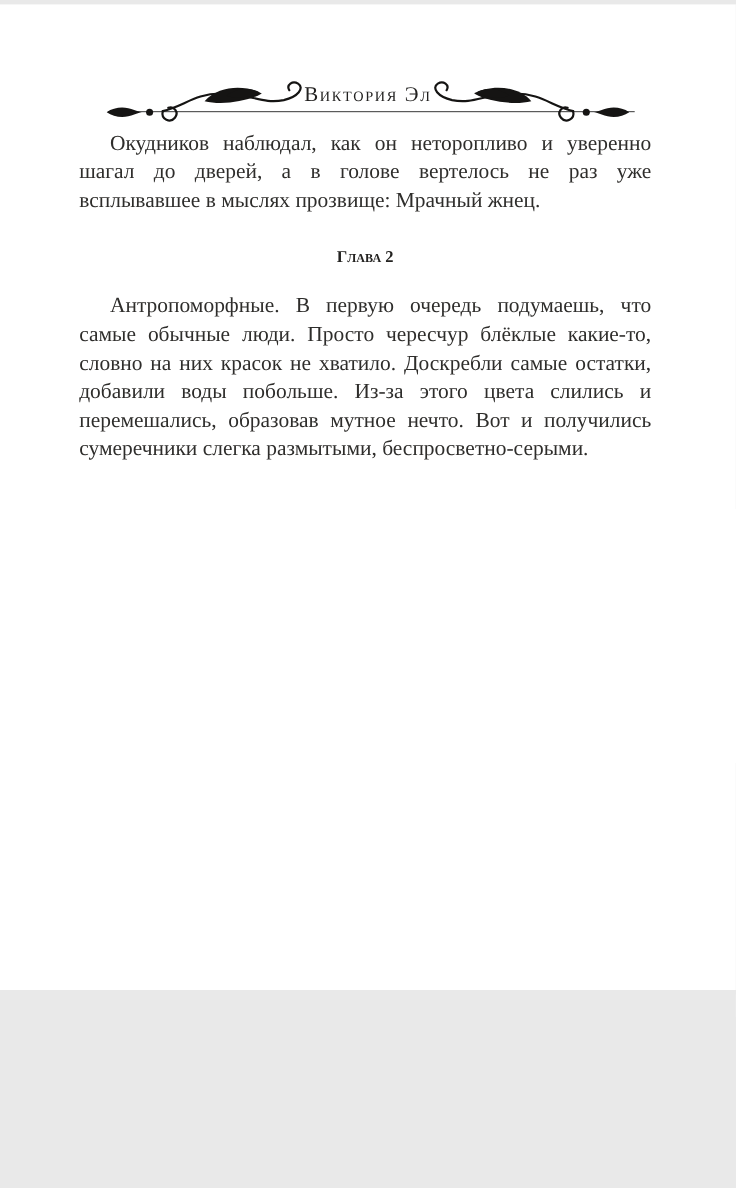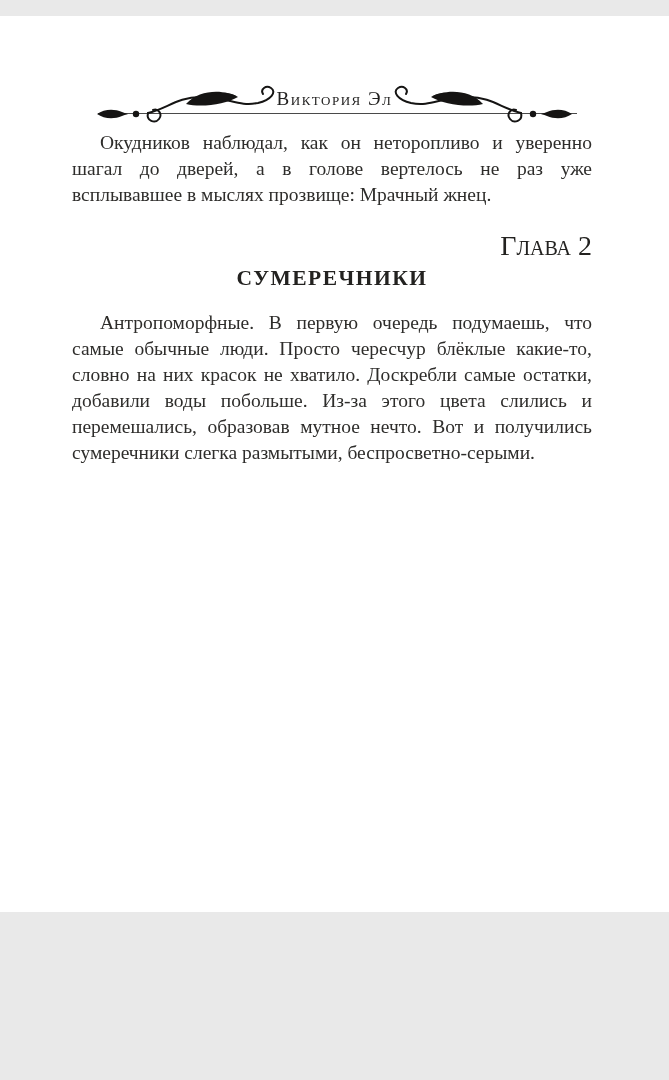--- a/index.html
+++ b/index.html
@@ -1,19 +1,19 @@
 <!DOCTYPE html>
 <html lang="ru"><head>
 <meta charset="utf-8">
 <style>
   html,body{margin:0;padding:0;background:#e9e9e9;}
   .page{
     position:relative;
     width:669px;height:896px;
-    margin:16px auto;
+    margin:4px auto;
     background:#ffffff;
     font-family:"Liberation Serif","DejaVu Serif",serif;
     color:#2e2d2b;
     overflow:hidden;
   }
   
   .header{position:absolute;left:0;right:0;top:58px;height:46px;}
   .header-rule{position:absolute;left:98px;right:92px;top:39px;height:1px;background:#4a4a4a;}
   .header-title{
     position:absolute;left:0;right:0;top:14px;
@@ -36,24 +36,23 @@
   }
   .content p{
     margin:0;
     text-indent:28px;
     hyphens:manual;
   }
   
   .chapter{margin:22px 0 16px 0;text-align:center;text-indent:0;}
   .chapter-label{
     font-variant:small-caps;
-    font-weight:400;
-    font-size:28px;line-height:32px;
+    font-weight:700;
+    font-size:15px;line-height:32px;
     color:#232220;
-    text-align:right;
   }
   .chapter-title{
     font-weight:700;
     font-size:21.5px;line-height:32px;
     letter-spacing:1.5px;
     color:#232220;
   }
   
   .footer{
     position:absolute;left:0;right:0;top:952px;
@@ -104,21 +103,20 @@
     </span>
 
     <div class="header-title">Виктория Эл</div>
   </div>
 
   <div class="content">
     <p>Окудников наблюдал, как он неторопливо и уве­ренно шагал до дверей, а в голове вертелось не раз уже всплывавшее в мыслях прозвище: Мрачный жнец.</p>
 
     <div class="chapter">
       <div class="chapter-label">Глава 2</div>
-      <div class="chapter-title">СУМЕРЕЧНИКИ</div>
     </div>
 
     <p>Антропоморфные. В первую очередь подумаешь, что самые обычные люди. Просто чересчур блёклые какие-то, словно на них красок не хватило. Доскребли самые остатки, добавили воды побольше. Из-за этого цвета слились и перемешались, образовав мутное не­что. Вот и получились сумеречники слегка размыты­ми, беспросветно-серыми.</p>
   </div>
 
   <div class="footer">
     <span>
       <svg width="58" height="34" viewBox="0 0 58 34">
         <path d="M3,26 C14,9 34,5 46,12 C53,16 53,24 46,26 C41,27.5 36.5,23.5 40,19 C35,22 29,25 21,26 C14,27 8,27 3,26 Z" fill="#151413"></path>
         <circle cx="44" cy="20" r="2.6" fill="#ffffff"></circle>

